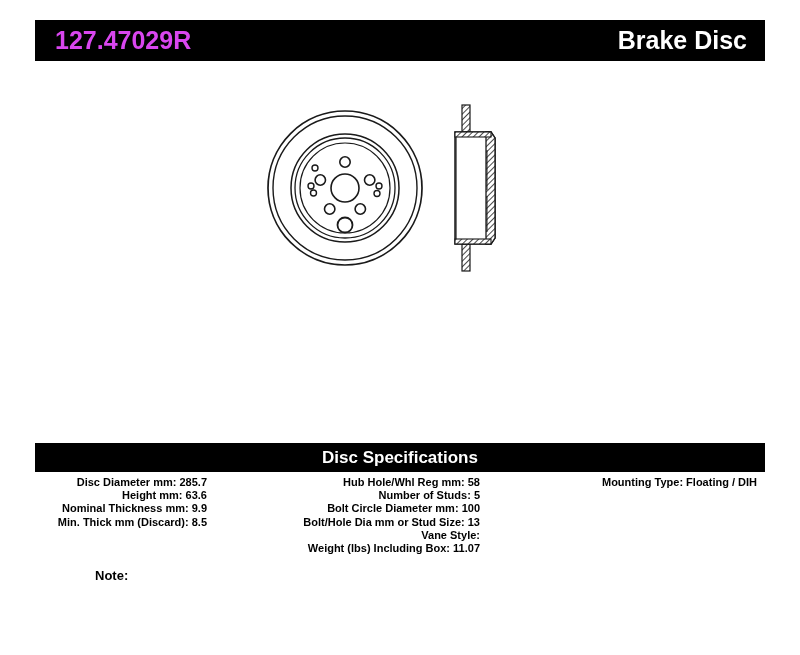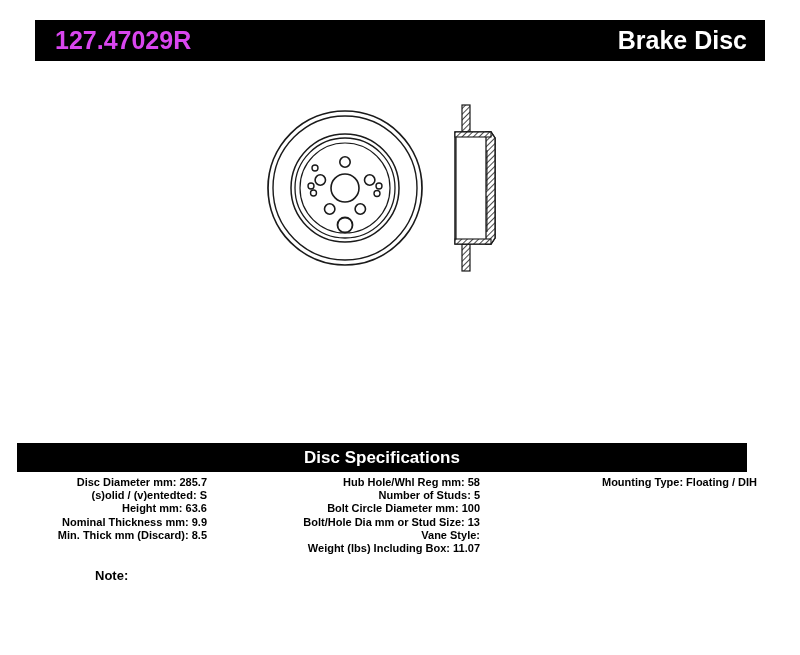--- a/index.html
+++ b/index.html
@@ -51,21 +51,21 @@
     left: 255px;
     top: 100px;
     width: 290px;
     height: 195px;
   }
   .drawing svg { display: block; }
 
   
   .spec-title-bar {
     position: absolute;
-    left: 17px;
+    left: 35px;
     top: 443px;
     width: 730px;
     height: 29px;
     background: #000000;
     display: flex;
     align-items: center;
     justify-content: center;
   }
   .spec-title {
     color: #ffffff;
@@ -189,24 +189,20 @@
 </div>
 
 <div class="spec-columns">
 
   <div class="spec-col col-left">
     <div class="spec-row">
       <span class="spec-label">Disc Diameter mm:</span>
       <span class="spec-value">285.7</span>
     </div>
     <div class="spec-row">
-      <span class="spec-label">(s)olid / (v)entedted:</span>
-      <span class="spec-value">S</span>
-    </div>
-    <div class="spec-row">
       <span class="spec-label">Height mm:</span>
       <span class="spec-value">63.6</span>
     </div>
     <div class="spec-row">
       <span class="spec-label">Nominal Thickness mm:</span>
       <span class="spec-value">9.9</span>
     </div>
     <div class="spec-row">
       <span class="spec-label">Min. Thick mm (Discard):</span>
       <span class="spec-value">8.5</span>

